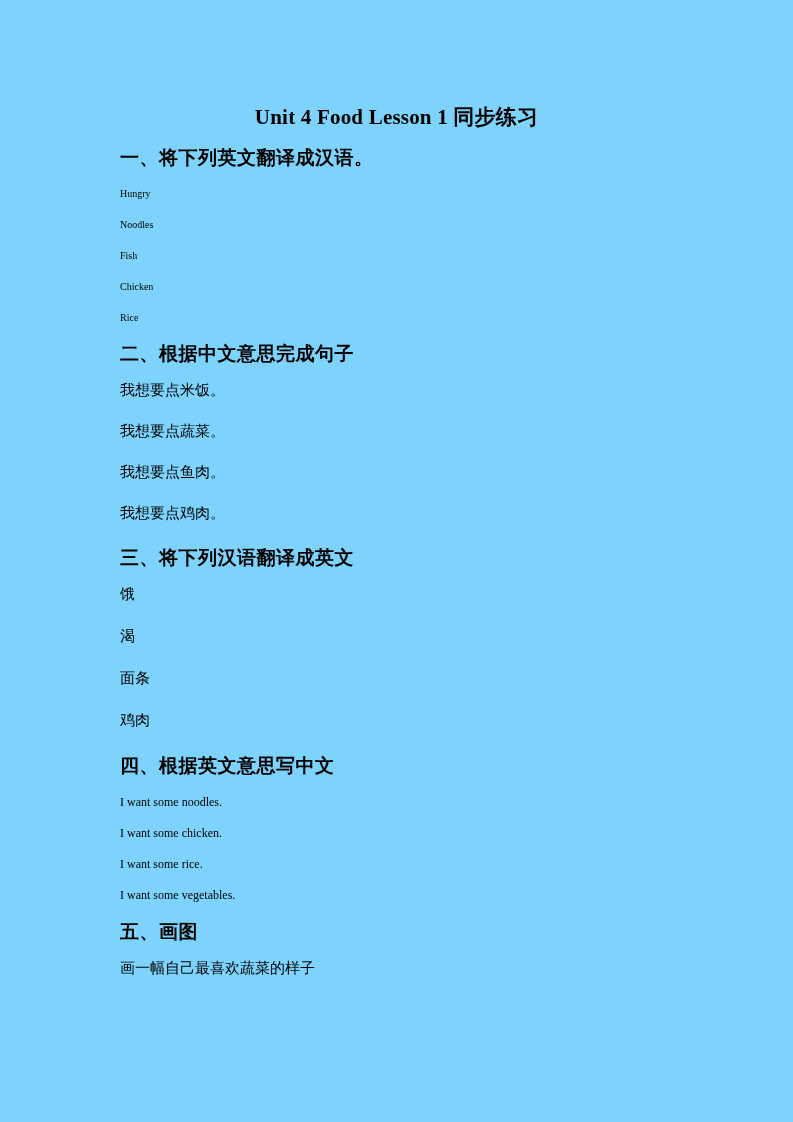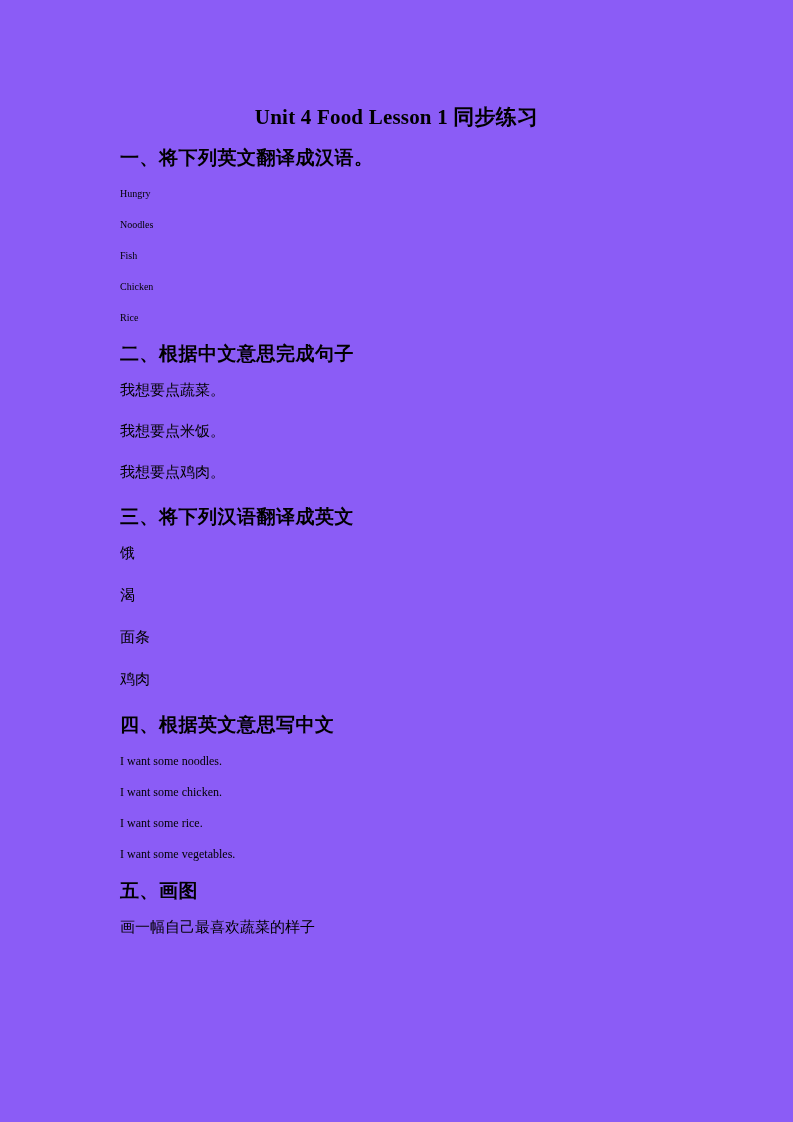--- a/index.html
+++ b/index.html
@@ -9,21 +9,21 @@
     background: #ffffff;
     overflow: hidden;
   }
   body {
     font-family: "Liberation Serif", serif;
     color: #000000;
   }
   .page {
     width: 793px;
     height: 1122px;
-    background: #8b5cf6;
+    background: #7dd3fc;
     padding: 104px 120px 0 120px;
     position: relative;
   }
   .doc-title {
     text-align: center;
     font-family: "Liberation Serif", serif;
     font-weight: bold;
     font-size: 21px;
     line-height: 26px;
     margin-bottom: 16px;
@@ -91,24 +91,25 @@
 
   <li class="item">Chicken</li>
 
   <li class="item">Rice</li>
 </ul>
   </div>
 
   <div class="section style-chinese-sentence">
     <div class="section-heading">二、根据中文意思完成句子</div>
     <ul class="section-items">
+  <li class="item">我想要点米饭。</li>
+
   <li class="item">我想要点蔬菜。</li>
 
-  <li class="item">我想要点米饭。</li>
-
+  <li class="item">我想要点鱼肉。</li>
 
   <li class="item">我想要点鸡肉。</li>
 </ul>
   </div>
 
   <div class="section style-chinese-word">
     <div class="section-heading">三、将下列汉语翻译成英文</div>
     <ul class="section-items">
   <li class="item">饿</li>
 

